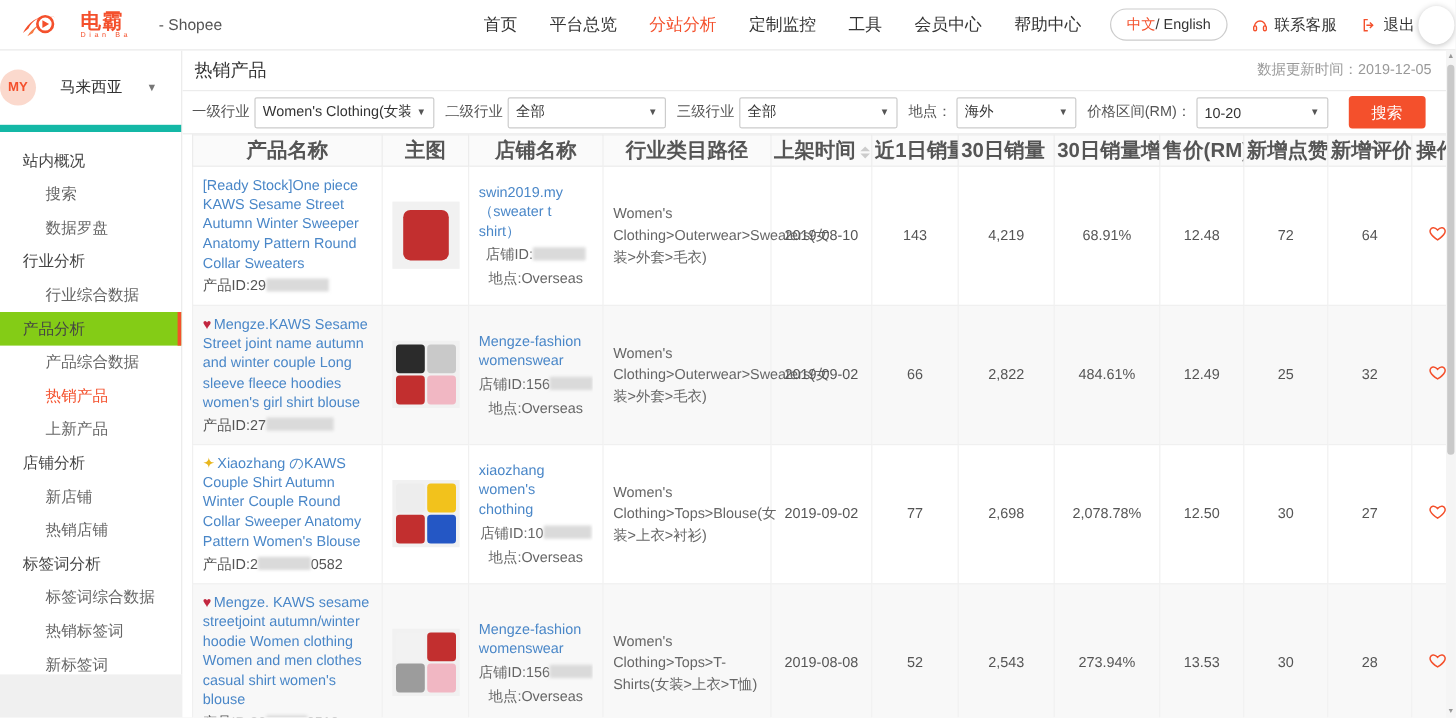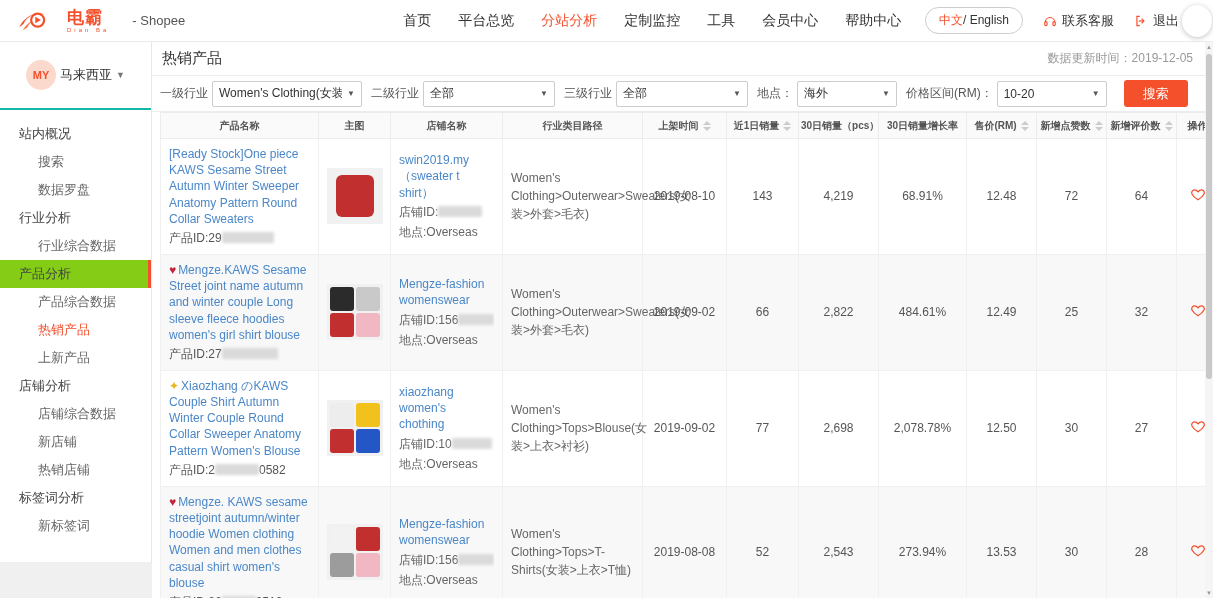--- a/index.html
+++ b/index.html
@@ -18,21 +18,21 @@
   .nav-item.active { color:#f4502c; }
   .header-right { margin-left:auto; display:flex; align-items:center; gap:20px; padding-right:16px; }
   .lang-pill { border:1px solid #ccc; border-radius:14px; padding:4px 13px; font-size:12px; cursor:pointer; white-space:nowrap; }
   .lang-cn { color:#f4502c; }
   .lang-en { color:#333; }
   .hdr-link { display:flex; align-items:center; gap:5px; font-size:13px; color:#333; cursor:pointer; white-space:nowrap; }
   .float-ball { position:absolute; top:5px; right:1px; width:30px; height:32px; border-radius:50%; background:#fff; box-shadow:0 1px 5px rgba(0,0,0,.25); z-index:9; }
 
   
   .sidebar { position:absolute; left:0; top:42px; width:152px; height:520px; background:#fff; border-right:1px solid #e8e8e8; }
-  .user-block { height:68px; display:flex; align-items:center; justify-content:center; gap:4px; border-bottom:2px solid #14b8a6; cursor:pointer; }
+  .user-block { height:68px; display:flex; align-items:center; gap:20px; border-bottom:6px solid #14b8a6; cursor:pointer; }
   .avatar { width:30px; height:30px; border-radius:50%; background:#fbd9cd; color:#f4502c; font-size:11px; font-weight:bold; display:flex; align-items:center; justify-content:center; }
   .region { font-size:13px; color:#333; }
   .chev { color:#777; font-size:9px; }
   .menu { padding:10px 0 0 0; }
   .menu-row { height:28px; line-height:28px; font-size:13px; color:#444; padding-left:19px; position:relative; cursor:pointer; white-space:nowrap; }
   .menu-row.level1 { padding-left:38px; color:#666; }
   .menu-row.highlight { background:#84cc16; }
   .menu-row.highlight::after { content:''; position:absolute; right:0; top:0; width:3px; height:100%; background:#f4502c; }
   .menu-row.active { color:#f4502c; }
 
@@ -46,28 +46,28 @@
   .filter .flabel { font-size:12px; color:#555; margin-right:4px; white-space:nowrap; }
   .select { height:26px; border:1px solid #ccc; border-radius:2px; display:flex; align-items:center; justify-content:space-between; padding:0 6px; font-size:12px; color:#333; background:#fff; cursor:pointer; }
   .select .sval { overflow:hidden; white-space:nowrap; }
   .select .sarrow { font-size:8px; color:#555; margin-left:5px; }
   .f0 .select{ width:150px; } .f1 .select{ width:132px; } .f2 .select{ width:132px; } .f3 .select{ width:100px; } .f4 .select{ width:110px; }
   .btn-search { background:#f4502c; color:#fff; border:none; border-radius:3px; height:27px; width:64px; font-size:13px; margin-left:8px; cursor:pointer; font-family:inherit; }
 
   
   .table-wrap { margin:0 8px; }
   table { width:100%; border-collapse:collapse; table-layout:fixed; }
-  th { background:#fafafa; font-size:10px; color:#555; font-weight:bold; height:26px; border:1px solid #ececec; text-align:center; white-space:nowrap; overflow:hidden; padding:0 2px; }
+  th { background:#fafafa; font-size:17px; color:#555; font-weight:bold; height:26px; border:1px solid #ececec; text-align:center; white-space:nowrap; overflow:hidden; padding:0 2px; }
   td { border:1px solid #f0f0f0; font-size:12px; color:#555; height:74px; vertical-align:middle; padding:7px 8px; }
   tbody tr:nth-child(even) { background:#f8f8f8; }
   td.num, td.date { text-align:center; }
   .plink { color:#4a87c8; line-height:1.35; cursor:pointer; word-wrap:break-word; }
   .pid { margin-top:3px; color:#555; white-space:nowrap; }
   .blur { display:inline-block; height:11px; background:#dadada; filter:blur(1.5px); border-radius:1px; vertical-align:-1px; }
-  .shop-meta { color:#666; line-height:1.5; margin-top:2px; white-space:nowrap; overflow:hidden; }
+  .shop-meta { color:#666; line-height:1.5; margin-top:2px; white-space:nowrap; overflow:hidden;text-align:center; }
   .cat { color:#666; line-height:1.5; }
   .nicon-heart { color:#c2263f; margin-right:2px; }
   .nicon-star { color:#e8b61e; margin-right:2px; }
   .thumb { width:56px; height:56px; background:#f1f1f1; margin:0 auto; display:grid; place-items:center; }
   .thumb.tgrid { grid-template-columns:1fr 1fr; grid-template-rows:1fr 1fr; gap:2px; padding:3px; place-items:stretch; }
   .thumb .blob { border-radius:3px; width:100%; height:100%; }
   .thumb.tsingle .blob { width:38px; height:42px; border-radius:6px; }
   .sorter { display:inline-flex; flex-direction:column; margin-left:4px; vertical-align:middle; gap:2px; }
   .sorter i { width:0; height:0; border-left:4px solid transparent; border-right:4px solid transparent; display:block; }
   .sorter .up { border-bottom:4px solid #ccc; }
@@ -139,24 +139,25 @@
       <div class="menu-row">站内概况</div>
       <div class="menu-row level1">搜索</div>
       <div class="menu-row level1">数据罗盘</div>
       <div class="menu-row">行业分析</div>
       <div class="menu-row level1">行业综合数据</div>
       <div class="menu-row highlight">产品分析</div>
       <div class="menu-row level1">产品综合数据</div>
       <div class="menu-row level1 active">热销产品</div>
       <div class="menu-row level1">上新产品</div>
       <div class="menu-row">店铺分析</div>
-      <div class="menu-row level1">店铺综合数据</div>
       <div class="menu-row level1">新店铺</div>
       <div class="menu-row level1">热销店铺</div>
       <div class="menu-row">标签词分析</div>
+      <div class="menu-row level1">标签词综合数据</div>
+      <div class="menu-row level1">热销标签词</div>
       <div class="menu-row level1">新标签词</div>
     </nav>
 </aside>
 
 <main class="main">
   <div class="title-row">
     <span class="page-title">热销产品</span>
     <span class="updated">数据更新时间：2019-12-05</span>
   </div>
   <div class="filters">

